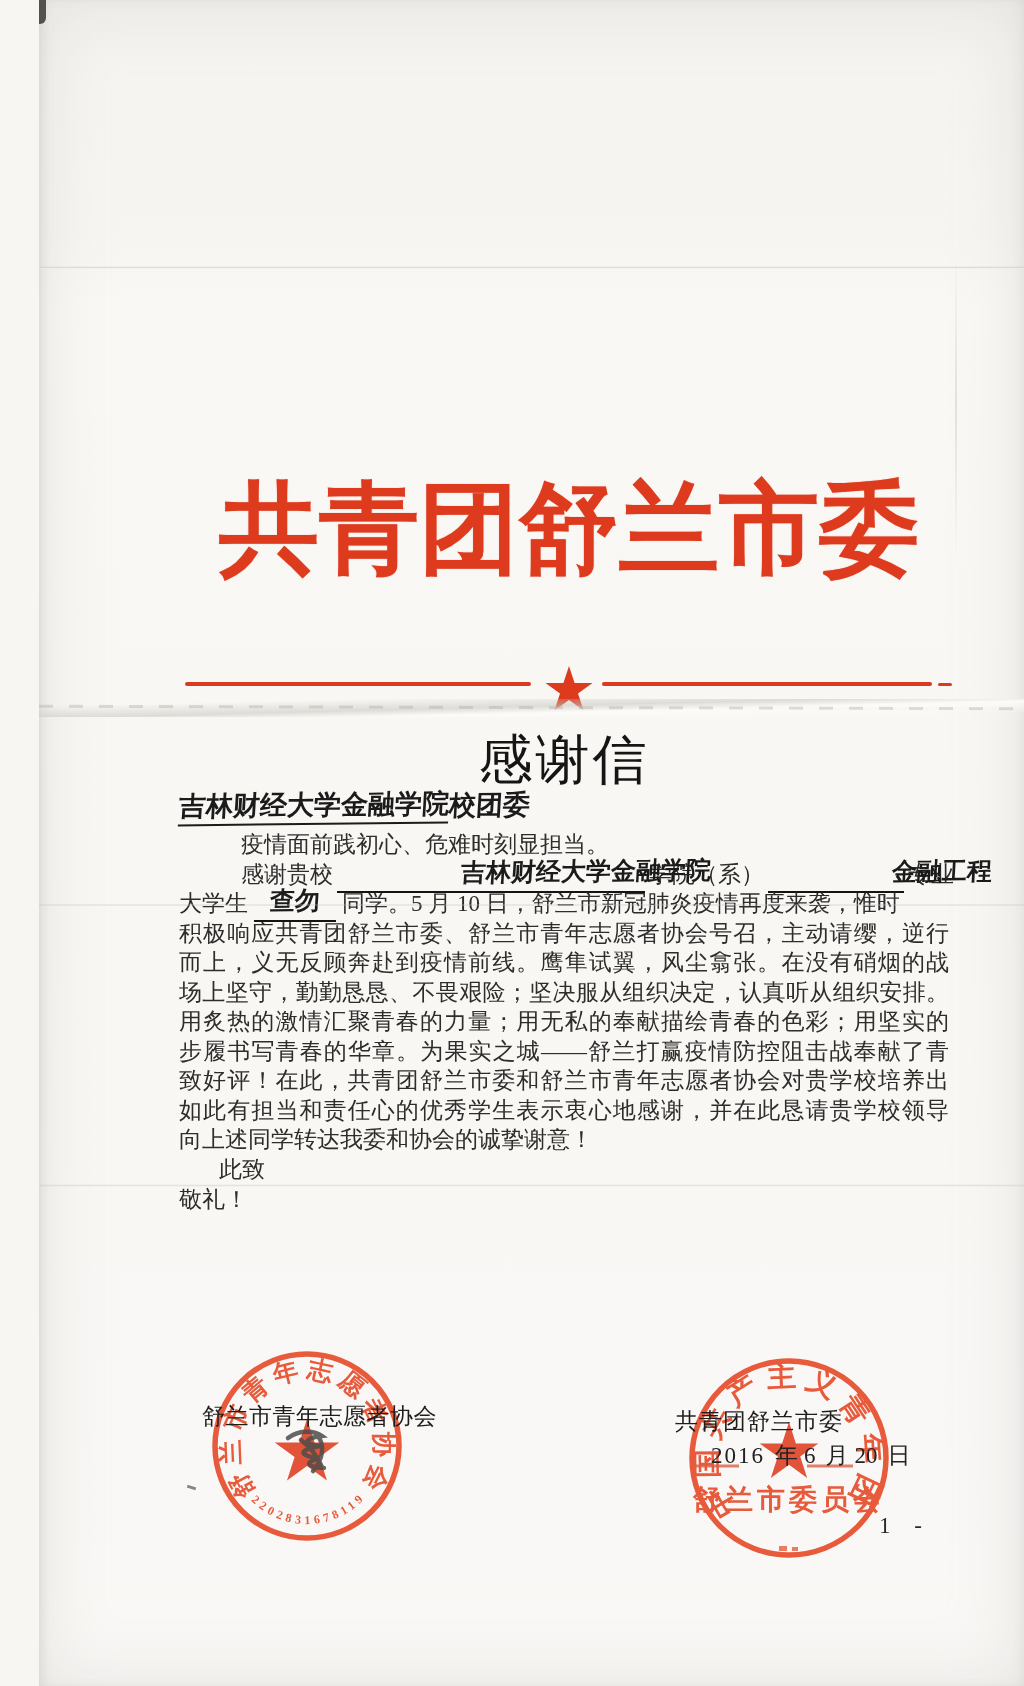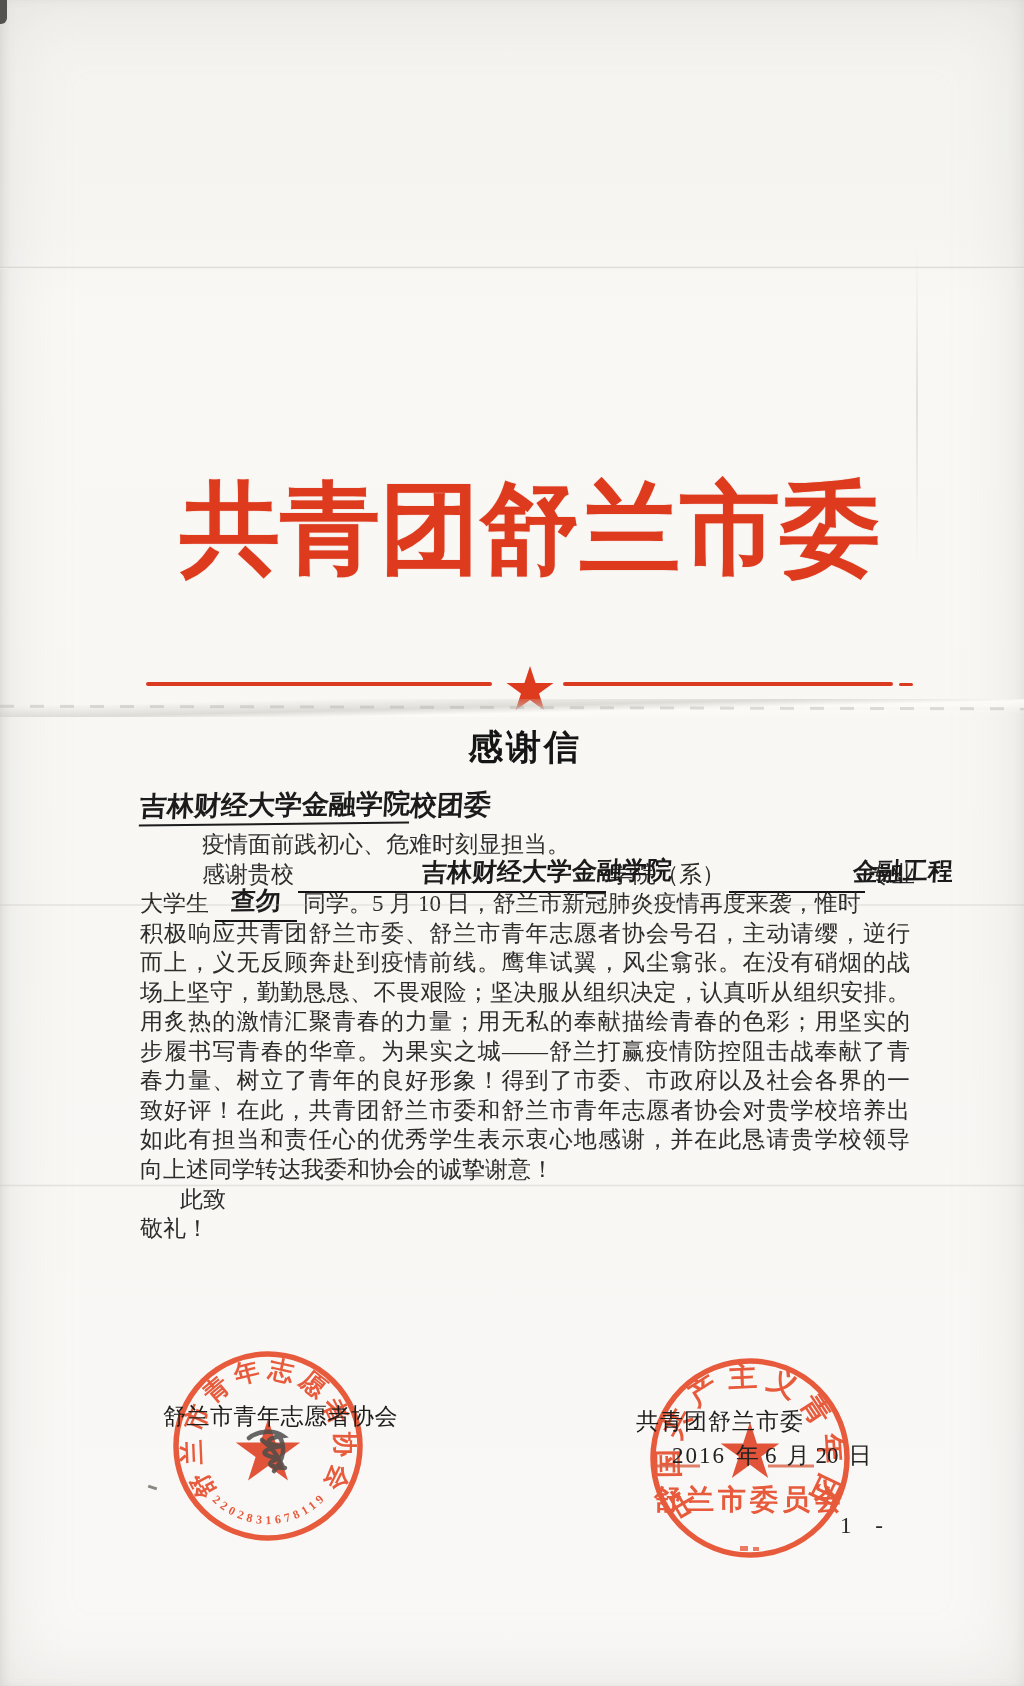--- a/index.html
+++ b/index.html
@@ -5,20 +5,21 @@
   html,body{margin:0;padding:0;}
   body{
     width:1024px;height:1686px;position:relative;overflow:hidden;
     background:#f7f6f3;
     font-family:"Liberation Serif", serif;
   }
   .page{
     position:absolute;inset:0;
     background:linear-gradient(180deg,#f4f3f0 0%,#f6f5f2 14%,#f9f8f5 18%,#f8f7f4 55%,#f9f8f6 100%);
     box-shadow:inset 0 0 70px rgba(188,186,180,.30), inset 8px 0 14px -8px rgba(170,168,162,.45), inset -8px 0 14px -8px rgba(190,188,182,.35);
+    margin-left:39px;
   }
   
   .corner-speck{position:absolute;left:0;top:0;width:7px;height:24px;background:#54524e;border-radius:0 0 6px 0;}
   .crease-top{position:absolute;left:0;right:0;top:266px;height:3px;
     background:linear-gradient(180deg,rgba(210,207,201,.0),rgba(203,200,194,.55),rgba(255,255,255,.6));}
   .vert-crease{position:absolute;left:916px;top:246px;width:2px;height:320px;
     background:linear-gradient(180deg,rgba(200,197,191,.0),rgba(198,195,189,.45),rgba(200,197,191,.0));}
   .tear{position:absolute;left:0;right:0;top:699px;height:18px;
     background:linear-gradient(178.6deg,rgba(233,231,226,0) 18%,rgba(200,197,190,.55) 46%,rgba(252,251,248,.95) 62%,rgba(247,246,243,0) 92%);}
   .tear::before{content:"";position:absolute;left:0;right:0;top:7px;height:3px;transform:rotate(.15deg);
@@ -40,21 +41,21 @@
   
   .div-line{position:absolute;height:4px;background:#d93a20;border-radius:2px;}
   .dl-left{left:146px;top:682px;width:346px;}
   .dl-right{left:563px;top:682px;width:330px;}
   .dl-dash{left:899px;top:683px;width:14px;height:3px;}
   .div-star{position:absolute;left:504px;top:664px;}
 
   
   .title{
     position:absolute;left:140px;top:724px;width:770px;text-align:center;
-    font-size:35px;font-weight:700;color:#151515;letter-spacing:3px;
+    font-size:54px;font-weight:400;color:#151515;letter-spacing:3px;
     font-family:"Liberation Sans", sans-serif;
   }
 
   
   .content{position:absolute;left:140px;top:788px;width:770px;color:#2b2b2b;}
   .addr{height:42px;font-size:27px;line-height:34px;white-space:nowrap;}
   .hand{font-weight:700;color:#1b1b1b;display:inline-block;transform:skewX(-4deg) rotate(-.6deg);
     font-family:"Liberation Serif", serif;}
   .addr-school{border-bottom:2.5px solid #1c1c1c;padding-bottom:1px;}
   .bline{font-size:23px;line-height:29.55px;height:29.55px;white-space:nowrap;color:#2e2d2c;}
@@ -113,21 +114,20 @@
 
     <div class="bline ind"><span>感谢贵校</span><span class="blank blank-school"><span class="hand">吉林财经大学金融学院</span></span><span>学院（系）</span><span class="blank blank-major"><span class="hand">金融工程</span></span><span>专业</span></div>
 
     <div class="bline"><span>大学生</span><span class="blank blank-name"><span class="hand">查勿</span></span><span>同学。5 月 10 日，舒兰市新冠肺炎疫情再度来袭，惟时</span></div>
 
     <div class="bline just">积极响应共青团舒兰市委、舒兰市青年志愿者协会号召，主动请缨，逆行</div>
     <div class="bline just">而上，义无反顾奔赴到疫情前线。鹰隼试翼，风尘翕张。在没有硝烟的战</div>
     <div class="bline just">场上坚守，勤勤恳恳、不畏艰险；坚决服从组织决定，认真听从组织安排。</div>
     <div class="bline just">用炙热的激情汇聚青春的力量；用无私的奉献描绘青春的色彩；用坚实的</div>
     <div class="bline just">步履书写青春的华章。为果实之城——舒兰打赢疫情防控阻击战奉献了青</div>
-    <div class="bline just">春力量、树立了青年的良好形象！得到了市委、市政府以及社会各界的一</div>
     <div class="bline just">致好评！在此，共青团舒兰市委和舒兰市青年志愿者协会对贵学校培养出</div>
     <div class="bline just">如此有担当和责任心的优秀学生表示衷心地感谢，并在此恳请贵学校领导</div>
     <div class="bline">向上述同学转达我委和协会的诚挚谢意！</div>
 
     <div class="bline closing"><span class="ind2"></span><span>此致</span></div>
     <div class="bline salute">敬礼！</div>
   </div>
 
   <div class="crease-mid"></div>
   <div class="crease-low"></div>

